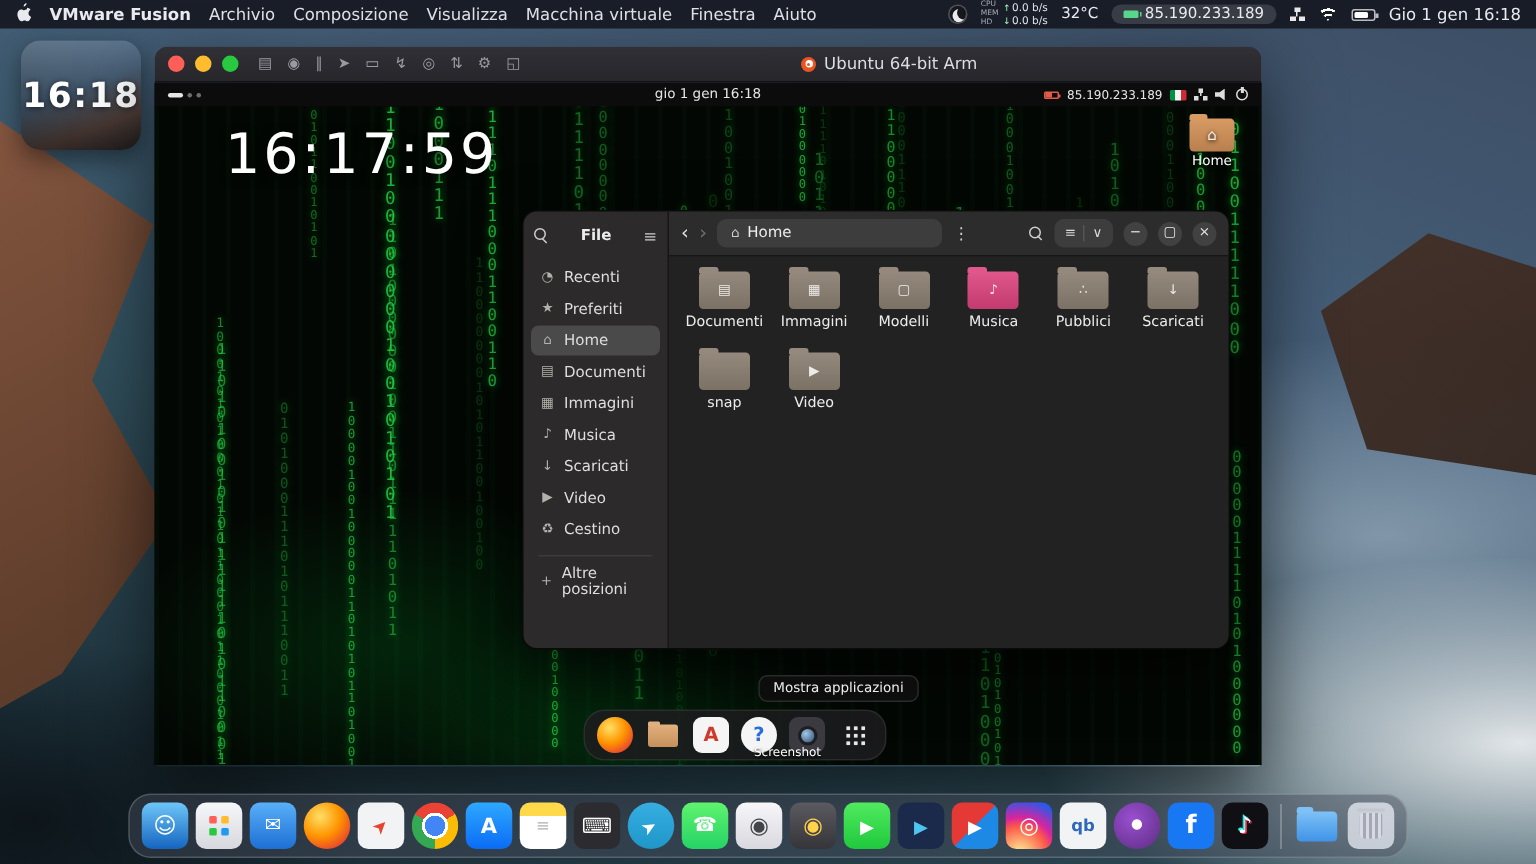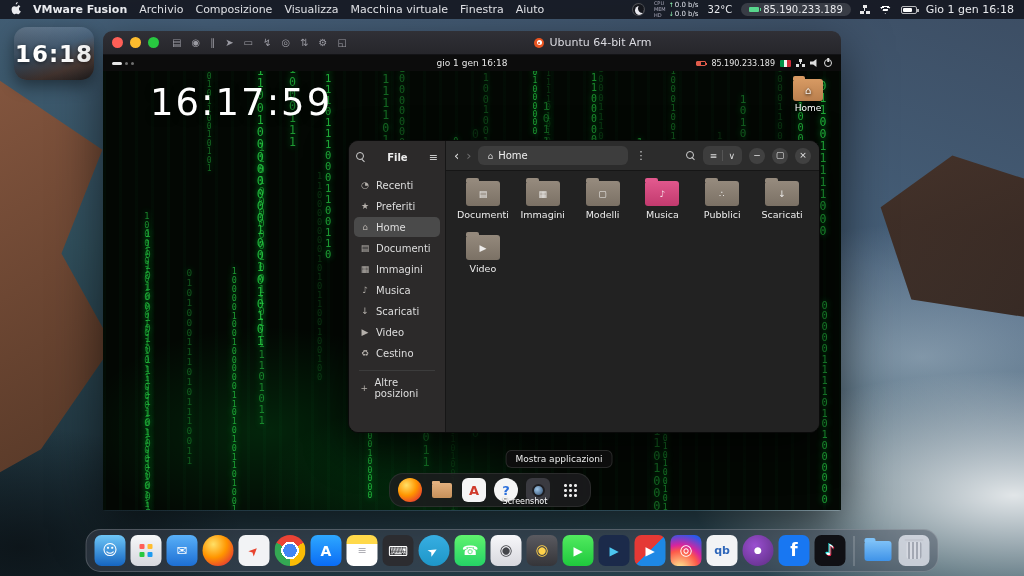--- a/index.html
+++ b/index.html
@@ -45,21 +45,21 @@
       linear-gradient(#fff,#fff) 100% 100%/4px 3px no-repeat,
       linear-gradient(#fff,#fff) 50% 45%/1px 3px no-repeat; opacity:.9; }
   .wifi { width:13px; height:9px; clip-path:polygon(50% 100%, 0 0, 100% 0);
     background:radial-gradient(circle at 50% 100%, #fff 0 1.5px, rgba(255,255,255,0) 1.5px 3.5px, #fff 3.5px 5px, rgba(255,255,255,0) 5px 6.8px, #fff 6.8px 8.4px, rgba(255,255,255,0) 8.4px); }
   .mb-bat { width:16px; height:8px; border:1px solid rgba(255,255,255,.7); border-radius:2px; position:relative; }
   .mb-bat::after { content:""; position:absolute; right:-3px; top:2px; width:2px; height:3px; background:rgba(255,255,255,.7); }
   .mb-bat::before { content:""; position:absolute; left:1px; top:1px; bottom:1px; width:9px; background:#fff; border-radius:1px; }
   .mb-clock { font-size:11px; }
 
   
-  .clock-widget { position:absolute; left:14px; top:27px; width:80px; height:53px; border-radius:13px; z-index:5;
+  .clock-widget { position:absolute; left:14px; top:27px; width:80px; height:73px; border-radius:13px; z-index:5;
     background:linear-gradient(200deg, rgba(70,90,112,.25), rgba(16,20,26,.6)),
                linear-gradient(160deg,#7d95ac 0%,#54718c 45%,#6e4a38 75%,#241a14 100%);
     box-shadow:0 6px 16px rgba(0,0,0,.45); display:flex; align-items:center; justify-content:center; }
   .cw-time { font-size:23px; font-weight:bold; color:#fff; text-shadow:0 1px 4px rgba(0,0,0,.6); letter-spacing:1px; }
 
   .ssd { position:absolute; right:20px; top:29px; width:50px; text-align:center; color:#fff; font-size:10px; z-index:5; text-shadow:0 1px 3px rgba(0,0,0,.85); }
   .ssd-icon { width:30px; height:38px; margin:0 auto 3px; border-radius:4px; position:relative;
     background:linear-gradient(180deg,#ffb340,#f28c1e); box-shadow:inset 0 0 0 1px rgba(0,0,0,.18); }
   .ssd-icon::before { content:""; position:absolute; top:0; left:0; right:0; height:9px; background:rgba(255,255,255,.3); border-radius:4px 4px 0 0; }
 
@@ -1339,20 +1339,26 @@
                   <span class="em">∴</span>
                 </div>
               <div class="tile-label">Pubblici</div>
             </div>
             <div class="tile">
               <div class="folder">
                   <span class="em">↓</span>
                 </div>
               <div class="tile-label">Scaricati</div>
             </div>
+            <div class="tile">
+              <div class="folder">
+                  <span class="em"></span>
+                </div>
+              <div class="tile-label">snap</div>
+            </div>
             <div class="tile" able="true">
               <div class="folder">
                   <span class="em">▶</span>
                 </div>
               <div class="tile-label">Video</div>
             </div>
           </div>
         </div>
       </div>
 

